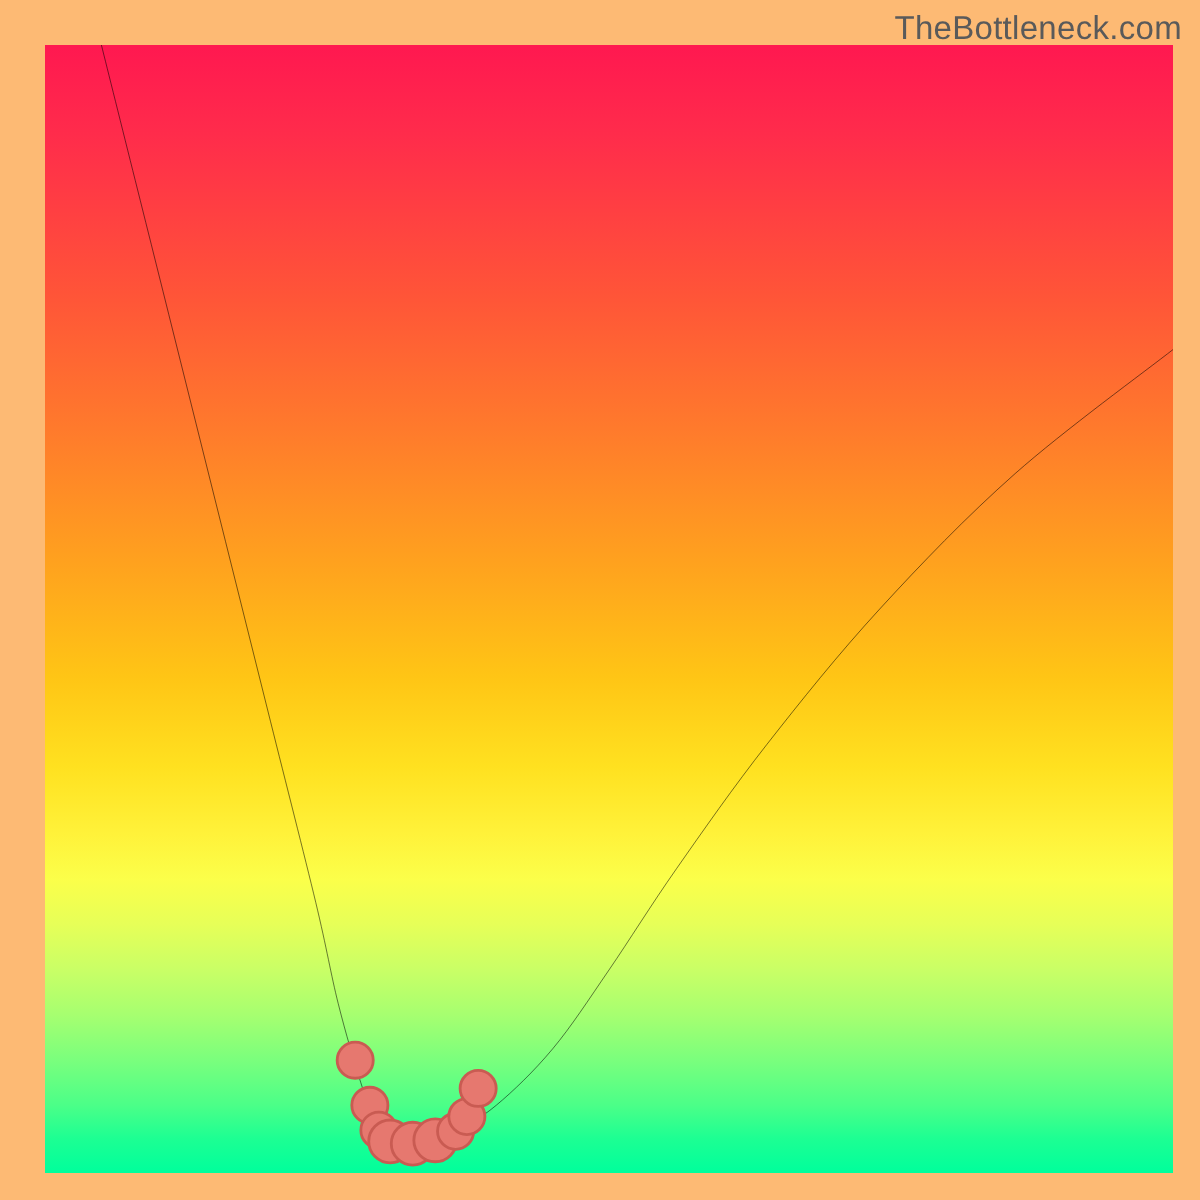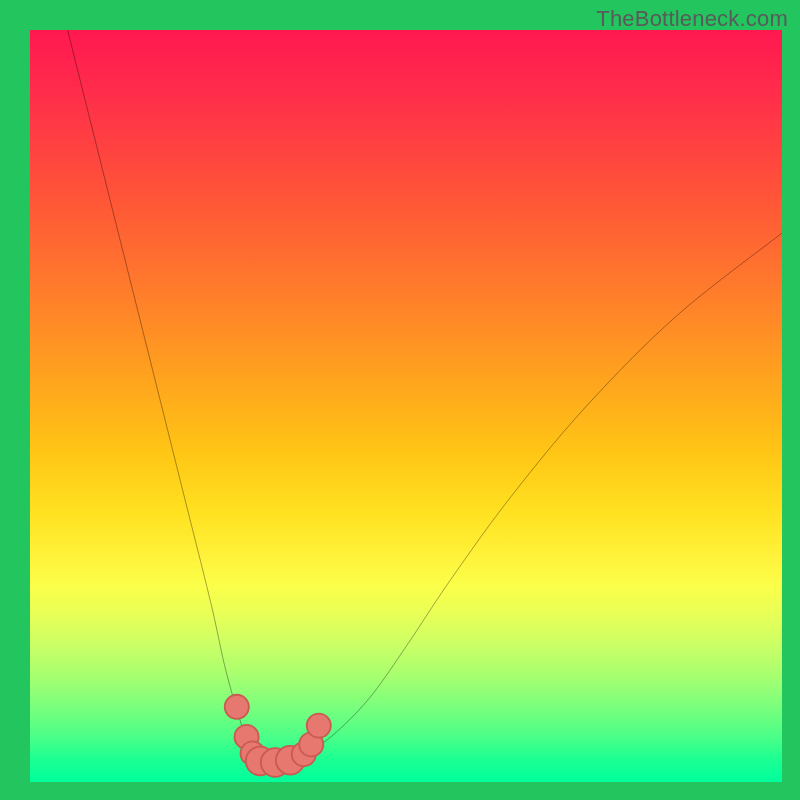--- a/index.html
+++ b/index.html
@@ -7,21 +7,21 @@
     padding: 0;
     width: 800px;
     height: 800px;
     background: #000;
     overflow: hidden;
     font-family: Arial, Helvetica, sans-serif;
   }
   .frame {
     position: absolute;
     inset: 0;
-    background: #22c55e;
+    background: #fdba74;
   }
   .plot {
     position: absolute;
     left: 30px;
     top: 30px;
     width: 752px;
     height: 752px;
     background: linear-gradient(
       to bottom,
       #ff1850 0%,

